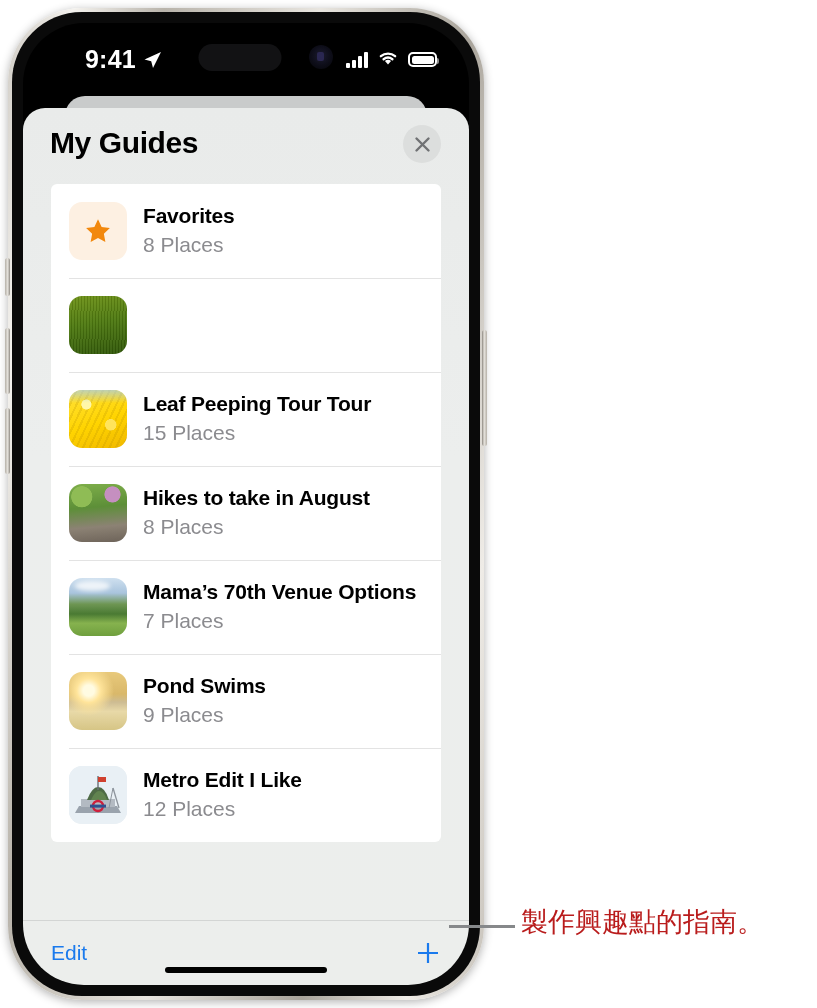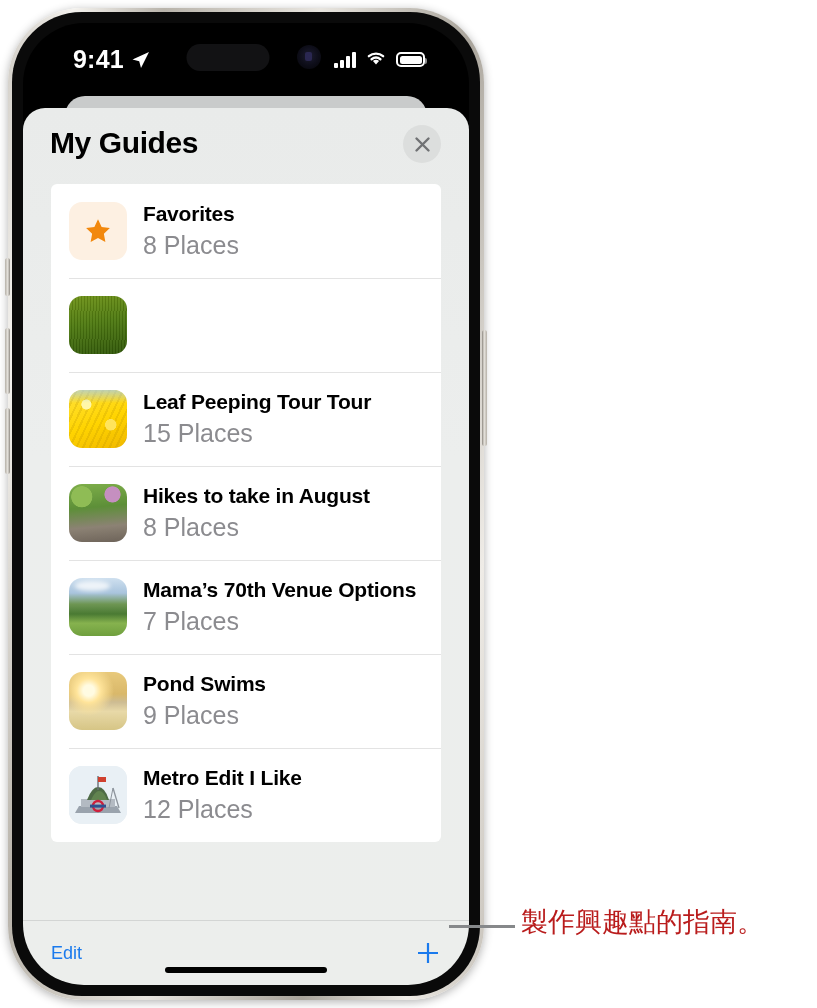--- a/index.html
+++ b/index.html
@@ -57,21 +57,21 @@
     border-radius: 3px;
     background: linear-gradient(270deg,#8d8880,#e6e3dd 45%,#b5b0a7);
   }
   .btn-action { top: 250px; height: 38px; }
   .btn-vol-up { top: 320px; height: 66px; }
   .btn-vol-down { top: 400px; height: 66px; }
 
   
   .statusbar {
     position: absolute;
-    left: 0; top: 0;
+    left: 12px; top: 0;
     width: 100%;
     height: 86px;
     color: #ffffff;
   }
   .sb-time {
     position: absolute;
     left: 50px;
     top: 22px;
     font-size: 25px;
     font-weight: bold;
@@ -229,21 +229,21 @@
   }
   .row-text { margin-left: 16px; }
   .row-title {
     font-size: 21px;
     font-weight: bold;
     color: #000000;
     letter-spacing: -0.2px;
     line-height: 1.25;
   }
   .row-sub {
-    font-size: 25px;
+    font-size: 21px;
     color: #8b8b8f;
     line-height: 1.3;
     margin-top: 2px;
   }
 
   
   .th-fav { background: #fdf0e2; display:flex; align-items:center; justify-content:center; }
   .th-grass {
     background:
       repeating-linear-gradient(92deg, rgba(0,0,0,0.10) 0 1px, rgba(255,255,255,0.05) 1px 3px),
@@ -294,21 +294,21 @@
   .toolbar {
     flex: 0 0 auto;
     height: 64px;
     border-top: 1px solid #d3d5d4;
     display: flex;
     align-items: center;
     justify-content: space-between;
     padding: 0 26px 0 28px;
   }
   .edit-btn {
-    font-size: 18px;
+    font-size: 21px;
     color: #1a7aed;
   }
   .plus-btn {
     color: #1a7aed;
     display: flex;
     align-items: center;
     justify-content: center;
     width: 30px;
     height: 30px;
   }

